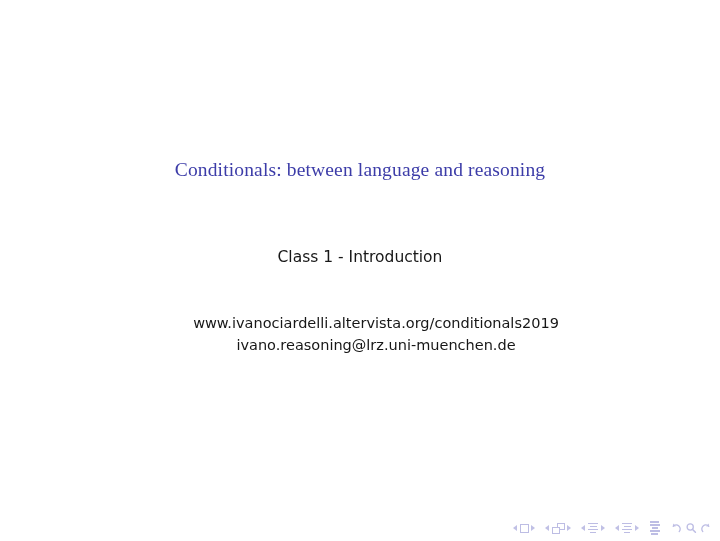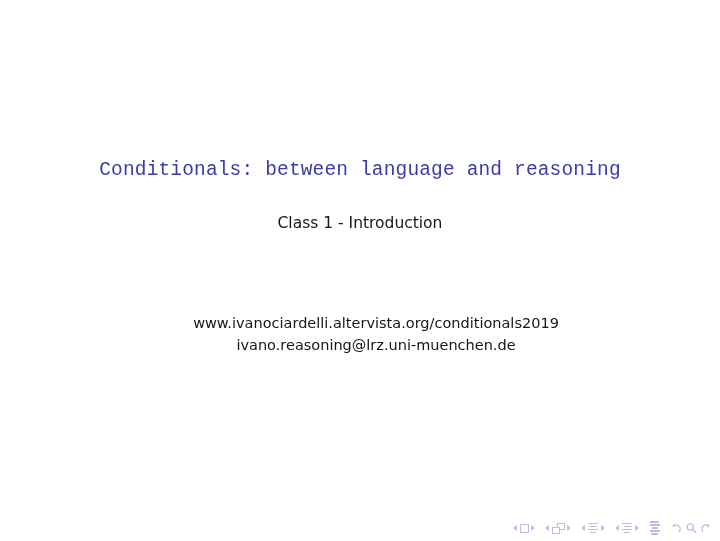--- a/index.html
+++ b/index.html
@@ -27,34 +27,34 @@
 
   
   .title-block {
     position: absolute;
     left: 0;
     top: 158px;
     width: 720px;
     text-align: center;
   }
   .slide-title {
-    font-family: Liberation Mono, monospace;
+    font-family: Liberation Serif, serif;
     font-size: 19.5px;
     font-weight: 400;
     letter-spacing: 0.15px;
     color: #3c3ca8;
     line-height: 1.25;
     white-space: nowrap;
   }
 
   
   .subtitle-block {
     position: absolute;
     left: 0;
-    top: 213px;
+    top: 247px;
     width: 720px;
     text-align: center;
   }
   .slide-subtitle {
     font-family: "DejaVu Sans", sans-serif;
     font-size: 15.5px;
     font-weight: 400;
     color: #171717;
     line-height: 1.3;
     white-space: nowrap;

